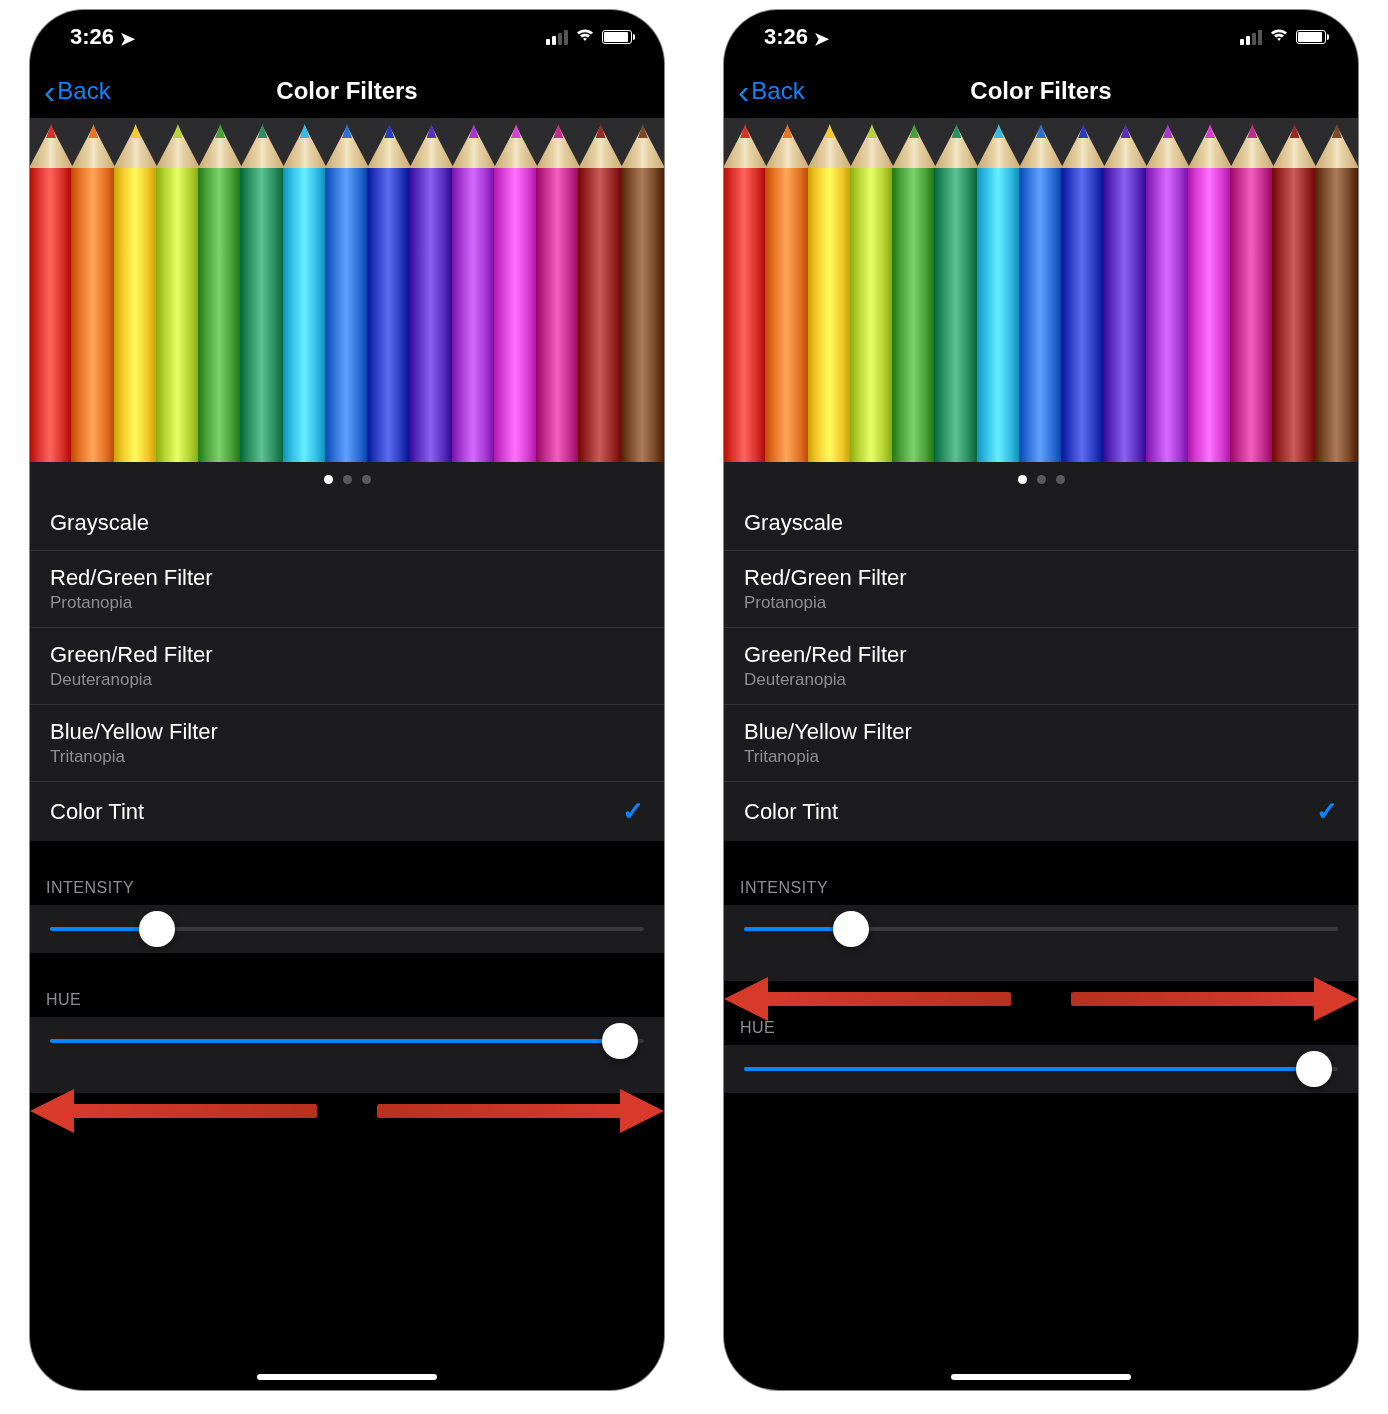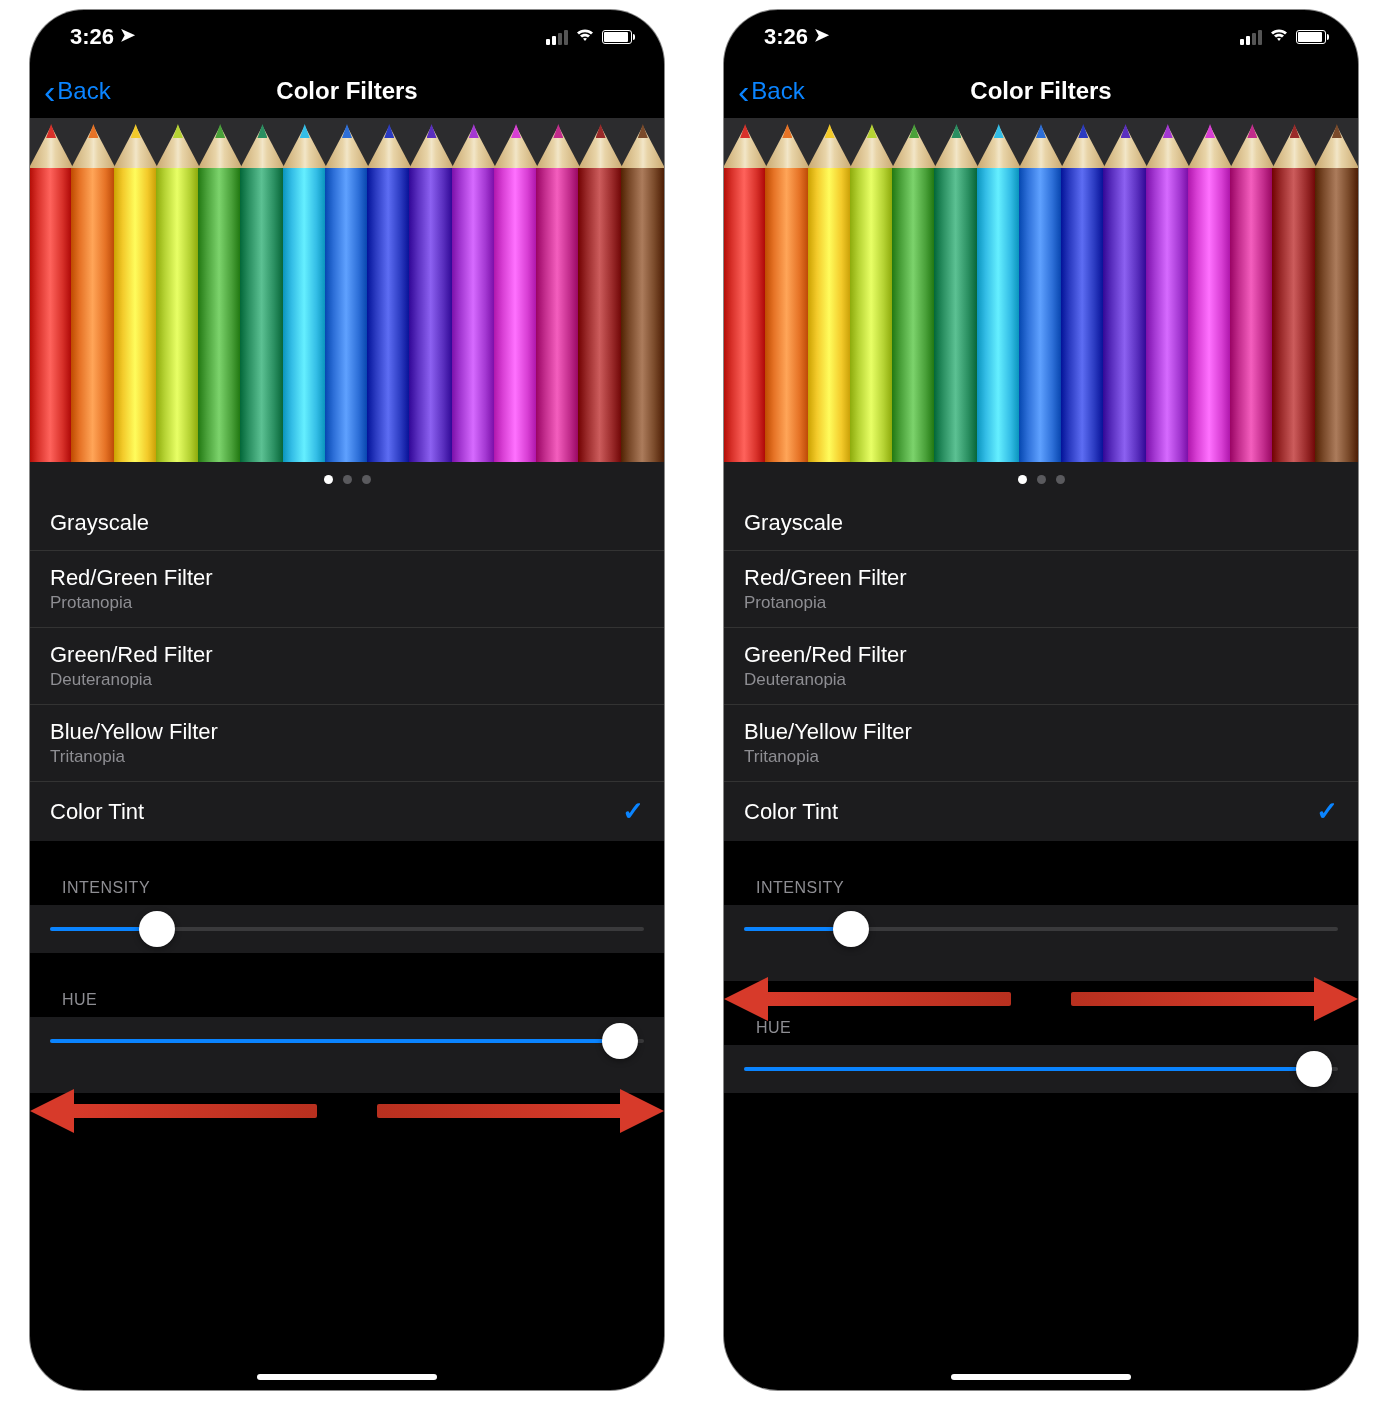--- a/index.html
+++ b/index.html
@@ -23,21 +23,21 @@
     color: #fff;
     box-shadow: 0 0 0 1px #888;
   }
   .statusbar {
     height: 54px;
     display: flex;
     align-items: center;
     justify-content: space-between;
     padding: 0 32px 0 40px;
   }
-  .status-left { display: flex; align-items: flex-start; gap: 6px; font-size: 22px; font-weight: 600; }
+  .status-left { display: flex; align-items: flex-end; gap: 6px; font-size: 22px; font-weight: 600; }
   .status-right { display: flex; align-items: center; gap: 6px; }
   .loc-icon { font-size: 18px; transform: rotate(0deg); }
   .signal { display:inline-flex; gap:2px; align-items:flex-end; }
   .signal i { width:4px; background:#fff; border-radius:1px; }
   .signal i.dim { background:#555; }
   .wifi { font-size:18px; }
   .battery {
     width: 30px; height: 14px; border: 1.5px solid #fff; border-radius: 3px;
     position: relative; display:inline-block;
   }
@@ -70,21 +70,21 @@
   .dot { width:9px; height:9px; border-radius:50%; background:#5a5a5e;}
   .dot.active { background:#fff;}
   .list { background:#1c1c1e; }
   .row { padding: 14px 20px; border-bottom: 0.5px solid #333; display:flex; align-items:center; justify-content:space-between;}
   .row:last-child { border-bottom:none;gap:12px; }
   .row .labels { display:flex; flex-direction:column; gap:2px;}
   .row .primary { font-size:22px; color:#fff;}
   .row .secondary { font-size:17px; color:#8e8e93;}
   .check { color:#0a84ff; font-size:26px; font-weight:600;}
   .section { background:#000; padding-top: 30px;}
-  .section-header { font-size:16px; color:#8e8e93; padding: 8px 32px; letter-spacing:0.5px;}
+  .section-header { font-size:16px; color:#8e8e93; padding: 8px 16px; letter-spacing:0.5px;}
   .slider-wrap { background:#1c1c1e; padding: 22px 20px; position:relative;}
   .slider {
     height: 4px; background:#3a3a3c; border-radius:2px; position:relative;
   }
   .slider .fill { position:absolute; left:0; top:0; bottom:0; background:#0a84ff; border-radius:2px;}
   .slider .thumb {
     position:absolute; top:50%; width:36px; height:36px; background:#fff;
     border-radius:50%; transform:translate(-50%,-50%);
     box-shadow: 0 2px 6px rgba(0,0,0,0.4);
   }

